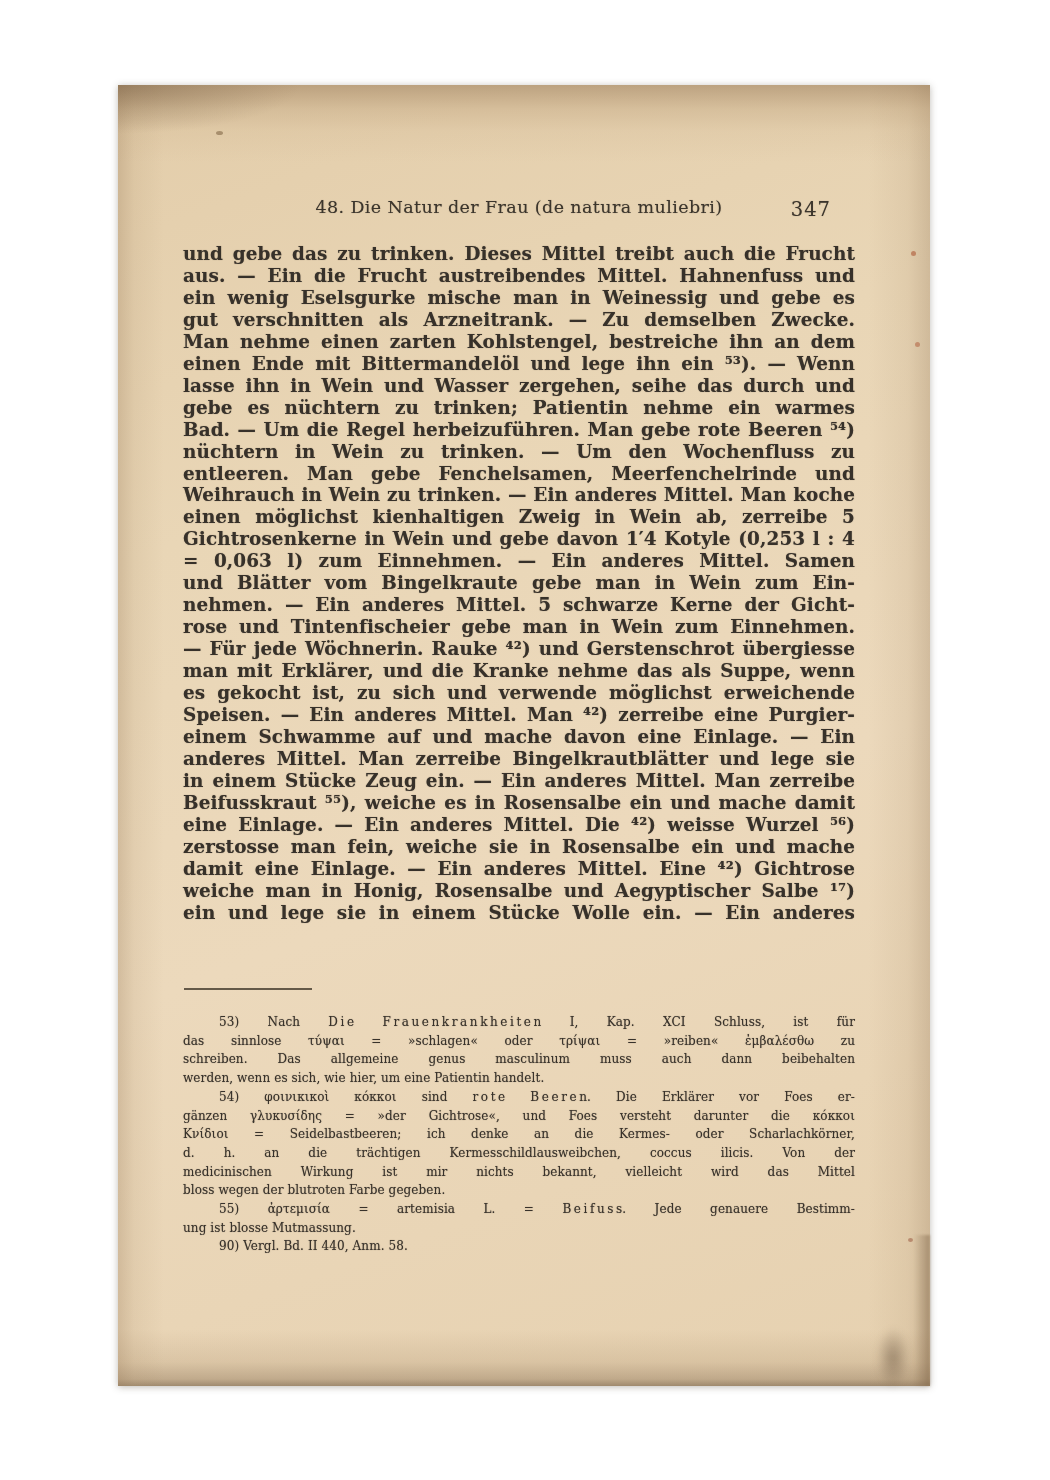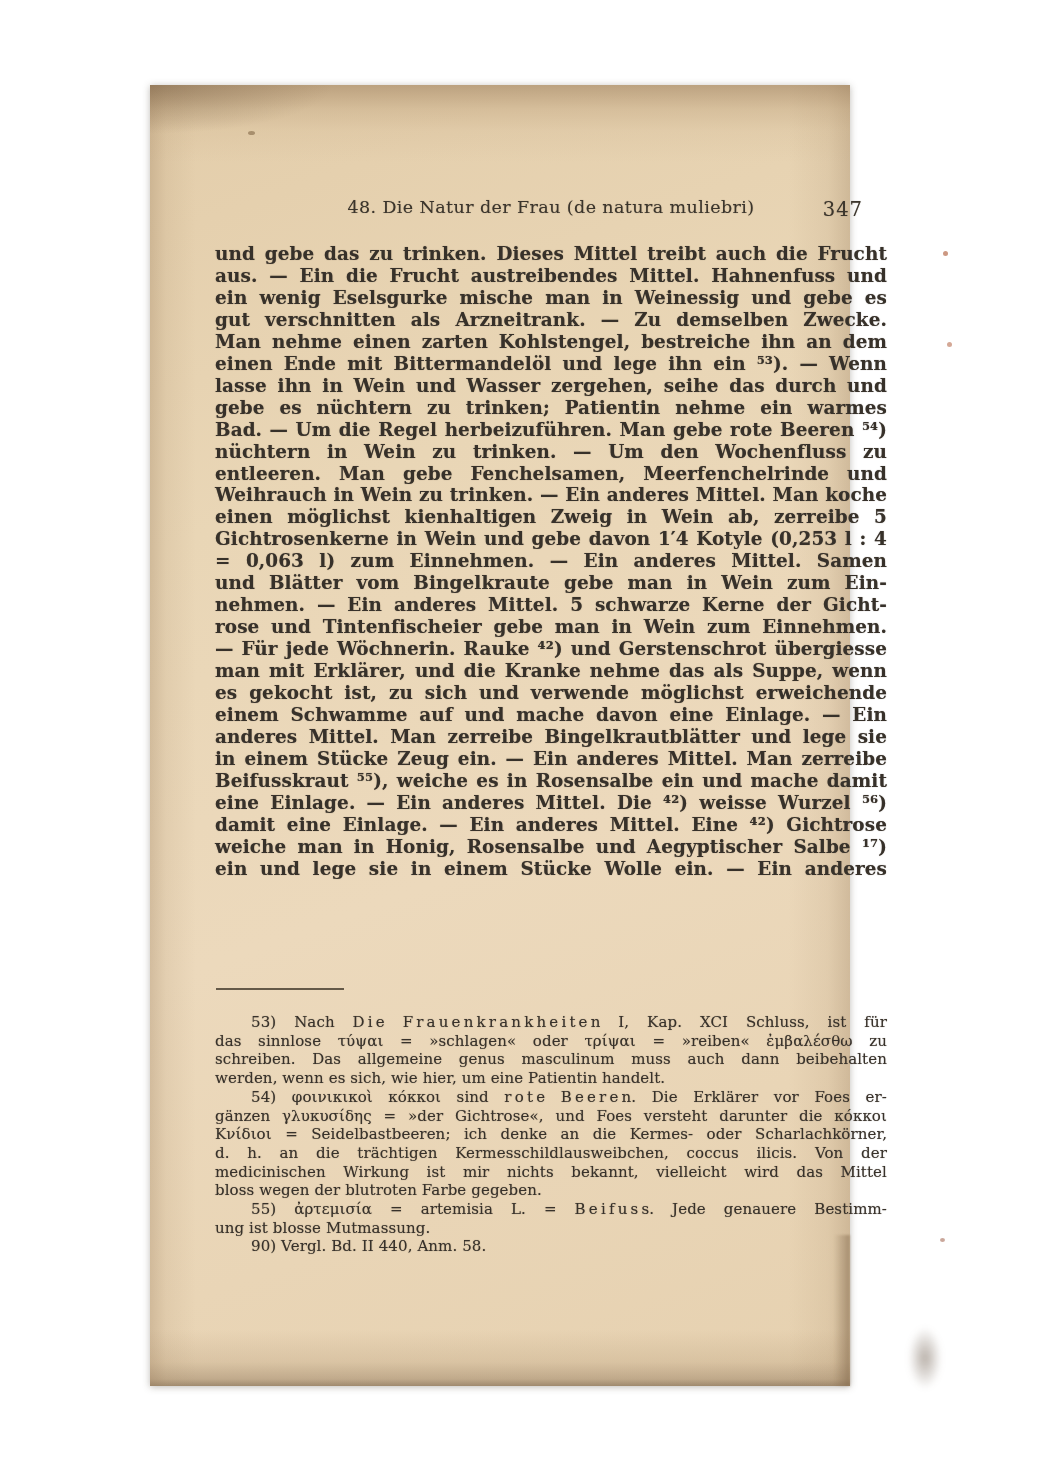--- a/index.html
+++ b/index.html
@@ -5,30 +5,29 @@
   html, body {
     margin: 0; padding: 0;
     width: 1050px; height: 1480px;
     background: #ffffff;
     overflow: hidden;
     font-family: "DejaVu Serif", "Liberation Serif", serif;
   }
   .stage { position: relative; width: 1050px; height: 1480px; background: #ffffff; }
 
   .page {
-    position: absolute; left: 118px; top: 85px; width: 700px; height: 1301px;
+    position: absolute; left: 118px; top: 85px; width: 812px; height: 1301px;
     background:
       radial-gradient(ellipse 260px 70px at 0% 0%, rgba(110,86,60,0.40), rgba(0,0,0,0) 70%),
       linear-gradient(180deg, rgba(150,120,86,0.52) 0px, rgba(163,132,96,0.42) 12px, rgba(178,148,110,0.30) 24px, rgba(196,168,130,0.14) 46px, rgba(0,0,0,0) 78px),
       linear-gradient(90deg, rgba(152,122,88,0.30) 0px, rgba(170,142,106,0.14) 16px, rgba(0,0,0,0) 46px),
       linear-gradient(270deg, rgba(148,120,88,0.30) 0px, rgba(168,140,106,0.14) 22px, rgba(0,0,0,0) 62px),
       linear-gradient(0deg, rgba(100,78,54,0.55) 0px, rgba(128,102,74,0.38) 7px, rgba(160,132,98,0.20) 24px, rgba(0,0,0,0) 56px),
       linear-gradient(160deg, #e3cdaa 0%, #e9d6b6 30%, #ecd9bc 58%, #e6d1b0 100%);
     box-shadow: 0 1px 7px rgba(70,60,45,0.35);
-    margin-left: 32px;
   }
 
   .content { position: absolute; left: 65px; top: 0; width: 672px; }
 
   .header { position: absolute; top: 112px; left: 0; width: 672px; height: 24px; }
   .title {
     width: 100%; text-align: center;
     font-size: 17.5px; letter-spacing: 0.4px; color: #3b352c;
     text-shadow: 0 0 1px rgba(70,58,44,0.45);
   }
@@ -48,21 +47,21 @@
     font-weight: bold;
   }
 
   .fnrule {
     position: absolute; top: 903px; left: 1px; width: 128px; height: 0;
     border-top: 2px solid rgba(62,52,40,0.78);
   }
 
   .footnotes { position: absolute; top: 928px; left: 0; width: 672px; }
   .fline {
-    width: 672px; line-height: 18.7px; font-size: 15px; color: #38322b;
+    width: 672px; line-height: 18.7px; font-size: 12px; color: #38322b;
     text-align: justify; text-align-last: justify; text-justify: inter-word;
     white-space: nowrap; letter-spacing: 0.1px;
     text-shadow: 0 0 1px rgba(64,54,42,0.5);
   }
   .fline.indent { padding-left: 36px; width: 636px; }
   .fline.last { text-align-last: left; }
 
   
   .smudge-br {
     position: absolute; left: 752px; top: 1230px; width: 46px; height: 86px;
@@ -114,25 +113,27 @@
           <div class="bline">Weihrauch in Wein zu trinken. — Ein anderes Mittel.  Man koche</div>
           <div class="bline">einen möglichst kienhaltigen Zweig in Wein ab, zerreibe 5</div>
           <div class="bline">Gichtrosenkerne in Wein und gebe davon 1′4 Kotyle (0,253 l : 4</div>
           <div class="bline">= 0,063 l) zum Einnehmen. — Ein anderes Mittel.  Samen</div>
           <div class="bline">und Blätter vom Bingelkraute gebe man in Wein zum Ein-</div>
           <div class="bline">nehmen. — Ein anderes Mittel.  5 schwarze Kerne der Gicht-</div>
           <div class="bline">rose und Tintenfischeier gebe man in Wein zum Einnehmen.</div>
           <div class="bline">— Für jede Wöchnerin.  Rauke ⁴²) und Gerstenschrot übergiesse</div>
           <div class="bline">man mit Erklärer, und die Kranke nehme das als Suppe, wenn</div>
           <div class="bline">es gekocht ist, zu sich und verwende möglichst erweichende</div>
+          <div class="bline">Speisen. — Ein anderes Mittel.  Man ⁴²) zerreibe eine Purgier-</div>
           <div class="bline">einem Schwamme auf und mache davon eine Einlage. — Ein</div>
           <div class="bline">anderes Mittel.  Man zerreibe Bingelkrautblätter und lege sie</div>
           <div class="bline">in einem Stücke Zeug ein. — Ein anderes Mittel.  Man zerreibe</div>
           <div class="bline">Beifusskraut ⁵⁵), weiche es in Rosensalbe ein und mache damit</div>
           <div class="bline">eine Einlage. — Ein anderes Mittel.  Die ⁴²) weisse Wurzel ⁵⁶)</div>
+          <div class="bline">zerstosse man fein, weiche sie in Rosensalbe ein und mache</div>
           <div class="bline">damit eine Einlage. — Ein anderes Mittel.  Eine ⁴²) Gichtrose</div>
           <div class="bline">weiche man in Honig, Rosensalbe und Aegyptischer Salbe ¹⁷)</div>
           <div class="bline">ein und lege sie in einem Stücke Wolle ein. — Ein anderes</div>
         </div>
 
       <div class="fnrule"></div>
 
       <div class="footnotes">
           <div class="fline indent">53) Nach D i e F r a u e n k r a n k h e i t e n I, Kap. XCI Schluss, ist für</div>
           <div class="fline">das sinnlose τύψαι = »schlagen« oder τρίψαι = »reiben« ἐμβαλέσθω zu</div>

